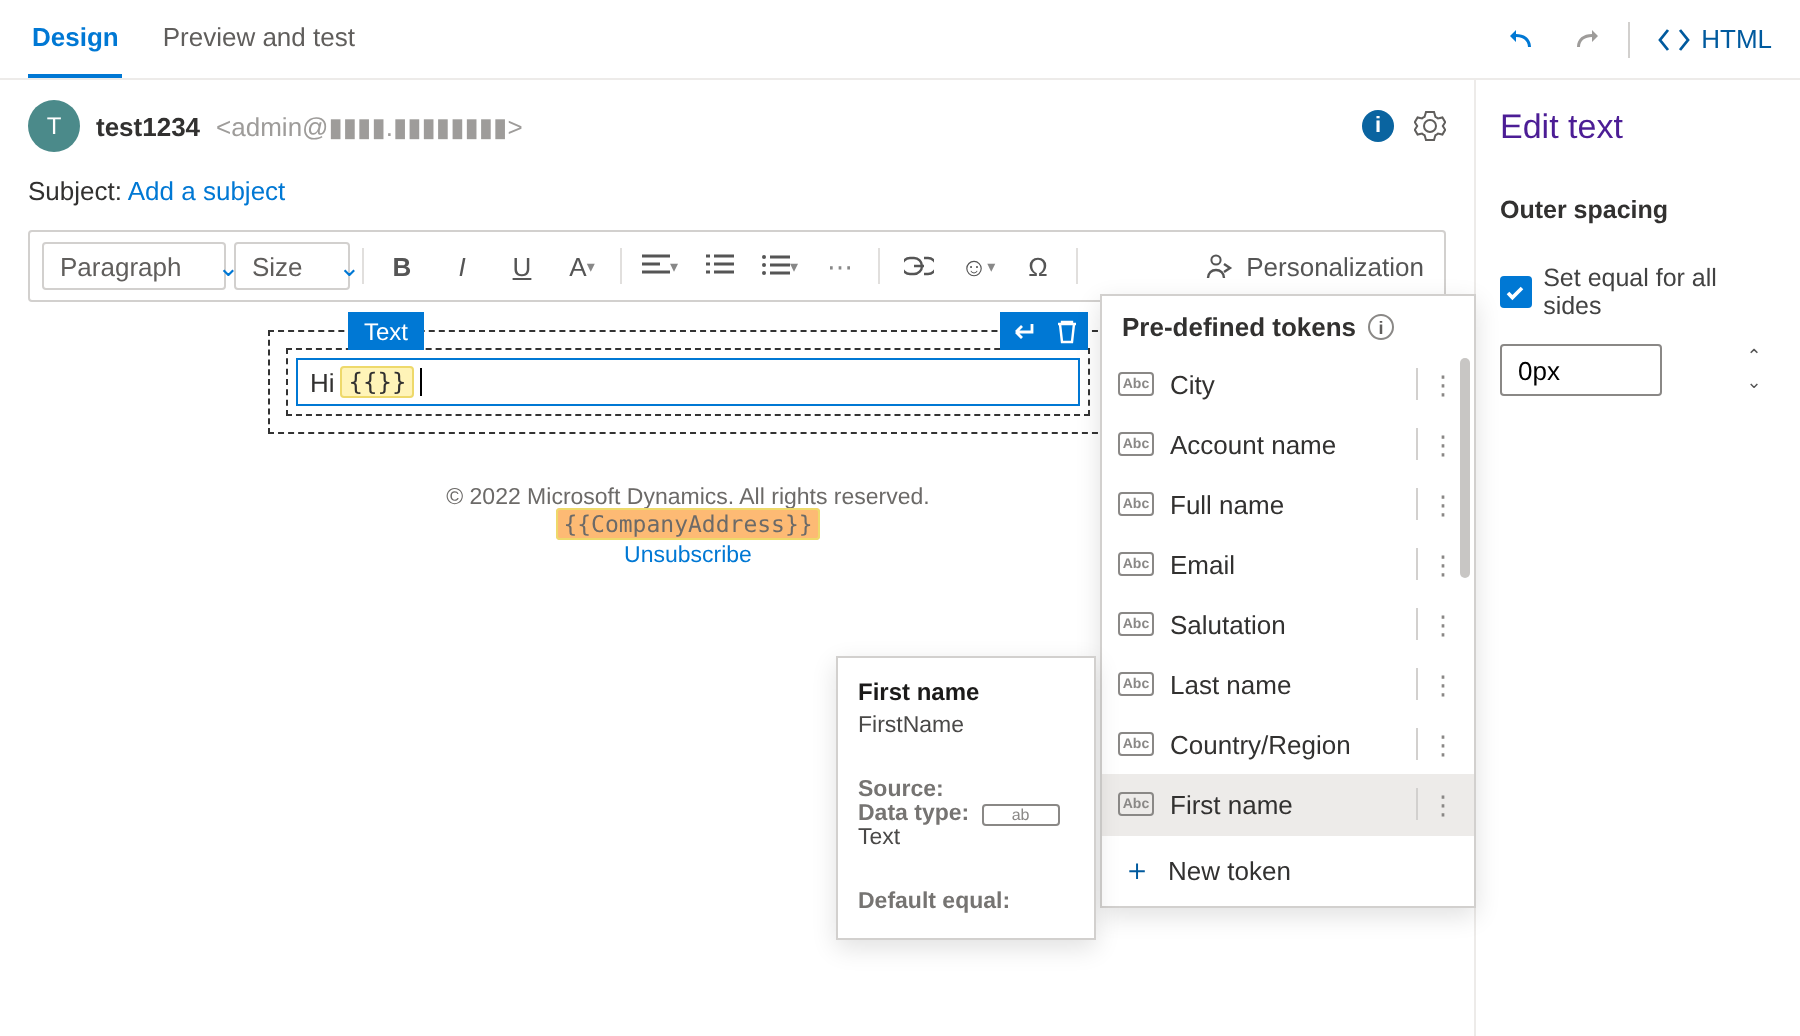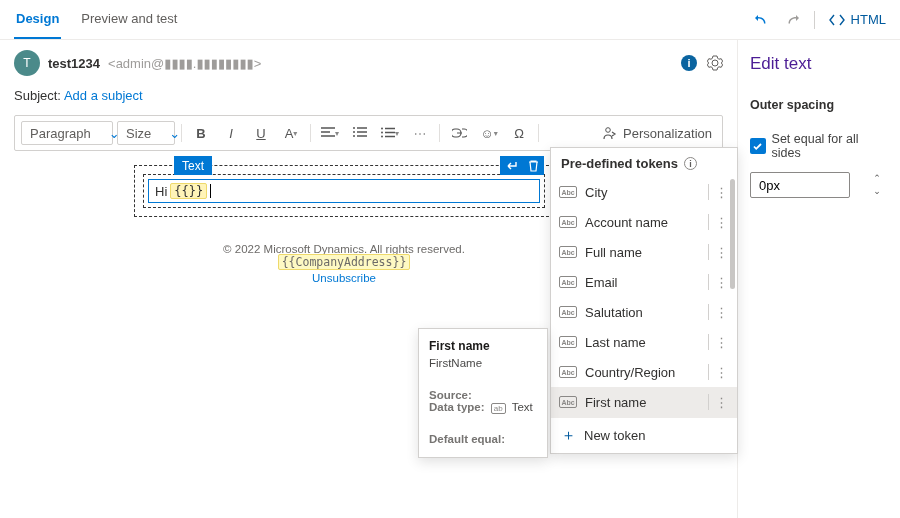--- a/index.html
+++ b/index.html
@@ -30,29 +30,29 @@
   .canvasarea { margin:14px 0 0 120px; width:420px; position:relative; }
   .dashbox { border:1px dashed #333; padding:8px; }
   .dashinner { border:1px dashed #333; position:relative; }
   .tagbox { position:absolute; top:-19px; left:30px; background:#0078d4; color:#fff; height:19px; padding:0 8px; display:flex;align-items:center; font-size:12px;}
   .bluectrls{ position:absolute; top:-19px; right:0; height:19px; background:#0078d4; display:flex; }
   .bluectrls div{width:22px;display:flex;align-items:center;justify-content:center;color:#fff;cursor:pointer;}
   .textfield{ margin:4px; border:1px solid #0078d4; padding:3px 6px; background:#fff; font-size:13px; display:flex;align-items:center;gap:3px;}
   .tokph{ background:#fff4b8; border:1px solid #eed96b; padding:0 3px; border-radius:2px; font-family:Consolas,monospace; font-size:12px;}
   .cursorbar{width:1px;height:14px;background:#000;}
   .footer{ text-align:center; margin-top:26px; font-size:11.5px; color:#6c6a68;}
-  .addr{ background:#fef9c3; border:1px solid #eed96b; padding:0 3px; border-radius:2px; font-family:Consolas,monospace;}
+  .addr{ background:#fdba74; border:1px solid #eed96b; padding:0 3px; border-radius:2px; font-family:Consolas,monospace;}
   .unsub{ color:#0078d4; cursor:pointer; display:block; margin-top:3px;}
   .sidepanel{ width:163px; border-left:1px solid #edebe9; padding:14px 12px; }
   .sidepanel h3{ margin:0 0 24px 0; font-size:17px; font-weight:400; color:#4c1d95;}
   .sidelabel{ font-weight:600; font-size:12.5px; margin-bottom:20px;}
   .chkrow{ display:flex;align-items:center;gap:6px; color:#424242; font-size:12.5px;}
   .chk{ width:16px;height:16px;background:#0078d4;border-radius:2px;display:flex;align-items:center;justify-content:center;}
   .spc{ margin-top:12px; position:relative;}
-  .spc input{ width:100px; height:26px; border:1px solid #8a8886; border-radius:2px; padding:0 22px 0 8px; font-size:13px;}
+  .spc input{ width:81px; height:26px; border:1px solid #8a8886; border-radius:2px; padding:0 22px 0 8px; font-size:13px;}
   .spb{position:absolute;right:1px;width:20px;display:flex;flex-direction:column;}
   .spb span{height:13px;line-height:11px;text-align:center;font-size:9px;color:#555;cursor:pointer;}
   
   .flyout{ position:absolute; top:147px; left:550px; width:188px; background:#fff; border:1px solid #d2d0ce; box-shadow:0 4px 12px rgba(0,0,0,0.12); }
   .flyout .hdr{ padding:8px 10px 6px 10px; font-weight:600; display:flex;align-items:center;gap:6px;}
   .info{ width:13px;height:13px;border:1px solid #8a8886;border-radius:50%;color:#605e5c;font-size:9px;display:flex;align-items:center;justify-content:center;}
   .toklist{ position:relative; }
   .tokrow{ height:30px; display:flex; align-items:center; padding:0 8px; gap:8px; cursor:pointer;}
   .tokrow.sel{ background:#edebe9;}
   .abc{ width:18px;height:12px;border:1px solid #8a8886;border-radius:2px;color:#8a8886;font-size:7px;text-align:center;line-height:11px;font-weight:600;}
@@ -312,17 +312,17 @@
     <span>New token</span>
   </div>
 </div>
 
 <div class="detail">
   <div class="t">First name</div>
   <div>FirstName</div>
   <div class="lbl">Source:</div>
   <div>
     <span class="lbl">Data type:</span>
-    <span style="border:1px solid #8a8886;border-radius:2px;font-size:8px;padding:0 2px;margin:0 3px;color:#8a8886;">ab</span>
+    <span style="border:1px solid #8a8886;border-radius:2px;font-size:8px;padding:0 14px;margin:0 3px;color:#8a8886;">ab</span>
     <span>Text</span>
   </div>
   <div class="lbl">Default equal:</div>
 </div>
 
 </body></html>

